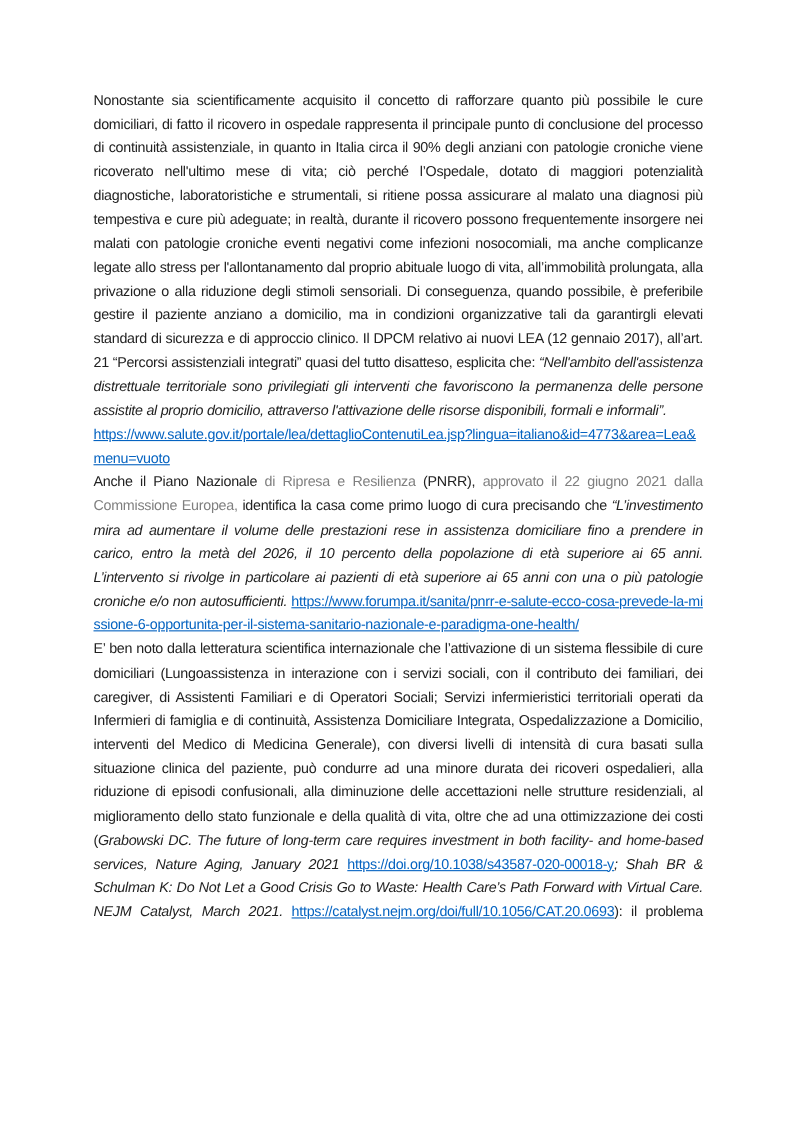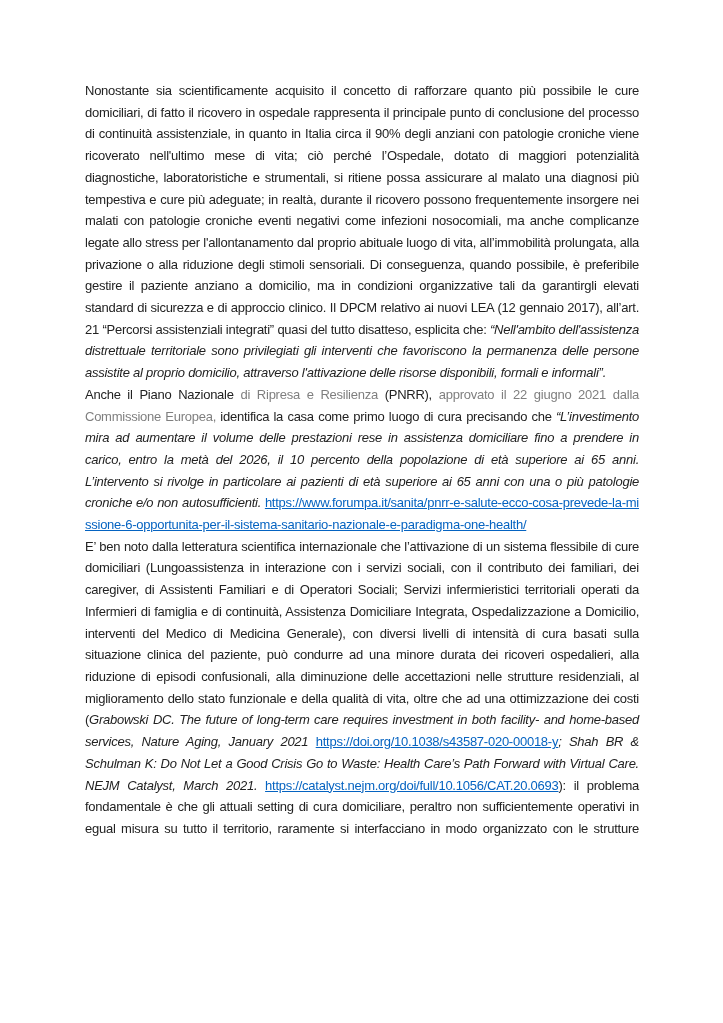--- a/index.html
+++ b/index.html
@@ -36,16 +36,17 @@
     word-break: break-all;
     cursor: pointer;
   }
 </style>
 </head>
 <body>
 
 <div class="page">
   <div class="content">
     <p class="para"><span class="run normal">Nonostante sia scientificamente acquisito il concetto di rafforzare quanto più possibile le cure domiciliari, di fatto il ricovero in ospedale rappresenta il principale punto di conclusione del processo di continuità assistenziale, in quanto in Italia circa il 90% degli anziani con patologie croniche viene ricoverato nell'ultimo mese di vita; ciò perché l’Ospedale, dotato di maggiori potenzialità diagnostiche, laboratoristiche e strumentali, si ritiene possa assicurare al malato una diagnosi più tempestiva e cure più adeguate; in realtà, durante il ricovero possono frequentemente insorgere nei malati con patologie croniche eventi negativi come infezioni nosocomiali, ma anche complicanze legate allo stress per l'allontanamento dal proprio abituale luogo di vita, all’immobilità prolungata, alla privazione o alla riduzione degli stimoli sensoriali. Di conseguenza, quando possibile, è preferibile gestire il paziente anziano a domicilio, ma in condizioni organizzative tali da garantirgli elevati standard di sicurezza e di approccio clinico. Il DPCM relativo ai nuovi LEA (12 gennaio 2017), all’art. 21 “Percorsi assistenziali integrati” quasi del tutto disatteso, esplicita che: </span><span class="run italic">“Nell'ambito dell'assistenza distrettuale territoriale sono privilegiati gli interventi che favoriscono la permanenza delle persone assistite al proprio domicilio, attraverso l'attivazione delle risorse disponibili, formali e informali”.</span></p>
+    <p class="para"><a href="#" class="run link">https://www.salute.gov.it/portale/lea/dettaglioContenutiLea.jsp?lingua=italiano&amp;id=4773&amp;area=Lea&amp;menu=vuoto</a></p>
     <p class="para"><span class="run bold">Anche il Piano Nazionale </span><span class="run muted">di Ripresa e Resilienza </span><span class="run bold">(PNRR), </span><span class="run muted">approvato il 22 giugno 2021 dalla Commissione Europea, </span><span class="run normal">identifica la casa come primo luogo di cura precisando che </span><span class="run italic">“L’investimento mira ad aumentare il volume delle prestazioni rese in assistenza domiciliare fino a prendere in carico, entro la metà del 2026, il 10 percento della popolazione di età superiore ai 65 anni. L’intervento si rivolge in particolare ai pazienti di età superiore ai 65 anni con una o più patologie croniche e/o non autosufficienti. </span><a href="#" class="run link">https://www.forumpa.it/sanita/pnrr-e-salute-ecco-cosa-prevede-la-missione-6-opportunita-per-il-sistema-sanitario-nazionale-e-paradigma-one-health/</a></p>
     <p class="para"><span class="run normal">E’ ben noto dalla letteratura scientifica internazionale che l’attivazione di un sistema flessibile di cure domiciliari (Lungoassistenza in interazione con i servizi sociali, con il contributo dei familiari, dei caregiver, di Assistenti Familiari e di Operatori Sociali; Servizi infermieristici territoriali operati da Infermieri di famiglia e di continuità, Assistenza Domiciliare Integrata, Ospedalizzazione a Domicilio, interventi del Medico di Medicina Generale), con diversi livelli di intensità di cura basati sulla situazione clinica del paziente, può condurre ad una minore durata dei ricoveri ospedalieri, alla riduzione di episodi confusionali, alla diminuzione delle accettazioni nelle strutture residenziali, al miglioramento dello stato funzionale e della qualità di vita, oltre che ad una ottimizzazione dei costi (</span><span class="run italic">Grabowski DC. The future of long-term care requires investment in both facility- and home-based services, Nature Aging, January 2021 </span><a href="#" class="run link">https://doi.org/10.1038/s43587-020-00018-y</a><span class="run italic">; Shah BR &amp; Schulman K: Do Not Let a Good Crisis Go to Waste: Health Care’s Path Forward with Virtual Care. NEJM Catalyst, March 2021.  </span><a href="#" class="run link">https://catalyst.nejm.org/doi/full/10.1056/CAT.20.0693</a><span class="run normal">): il problema fondamentale è che gli attuali setting di cura domiciliare, peraltro non sufficientemente operativi in egual misura su tutto il territorio, raramente si interfacciano in modo organizzato con le strutture ospedaliere e non sono sempre dotati di sufficiente personale specializzato. Invece, la domiciliarità, rispetto alle risposte a carattere residenziale, dovrebbe essere considerata la scelta più economica e prioritaria per riorganizzare e migliorare il Sistema e pertanto, quando possibile, nel rispetto della loro scelta, le persone si dovrebbero curare a casa, con le soluzioni organizzative più idonee in relazione alle loro necessità specifiche, rendendo altrettanto esigibile il diritto alle cure domiciliari come quello oggi garantito per le cure ospedaliere in elezione e in urgenza. L’integrazione delle cure domiciliari in un sistema equilibrato di protezione della salute è in grado di compensare le gravi diseguaglianze che sono presenti fra i cittadini in quanto le fragilità sociali rappresentano ben</span></p>
   </div>
 </div>
 
 </body></html>

